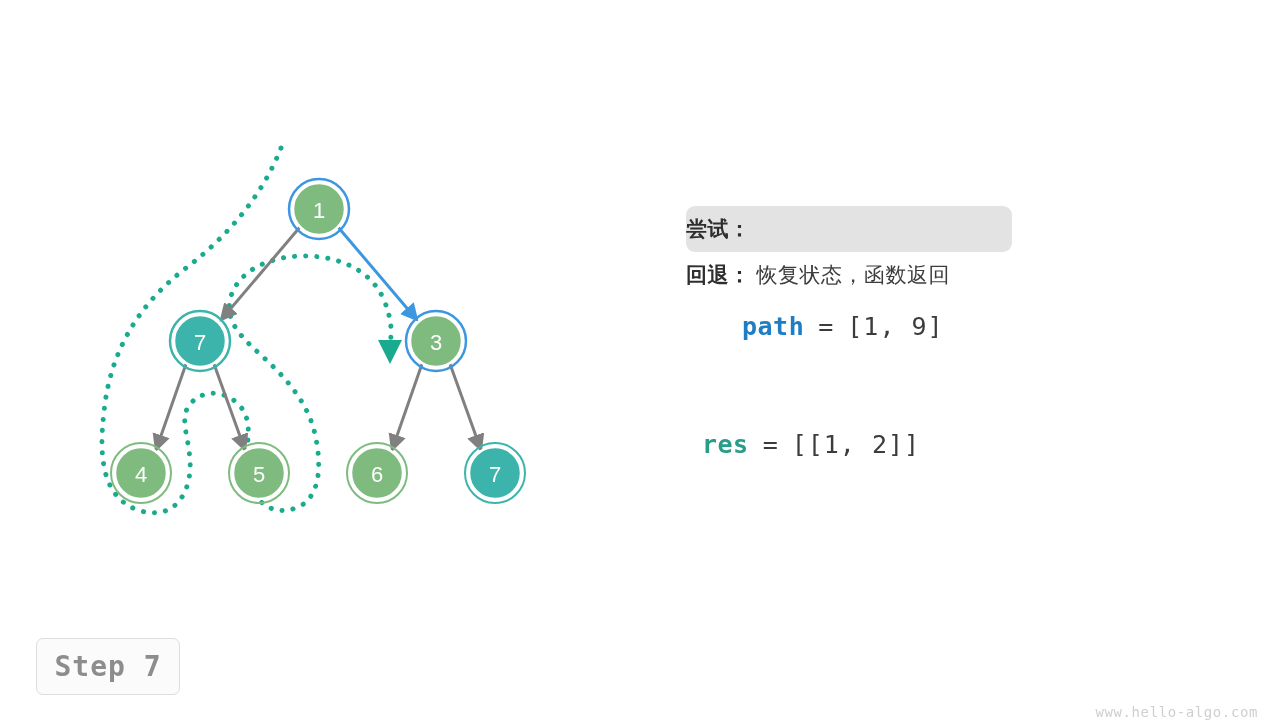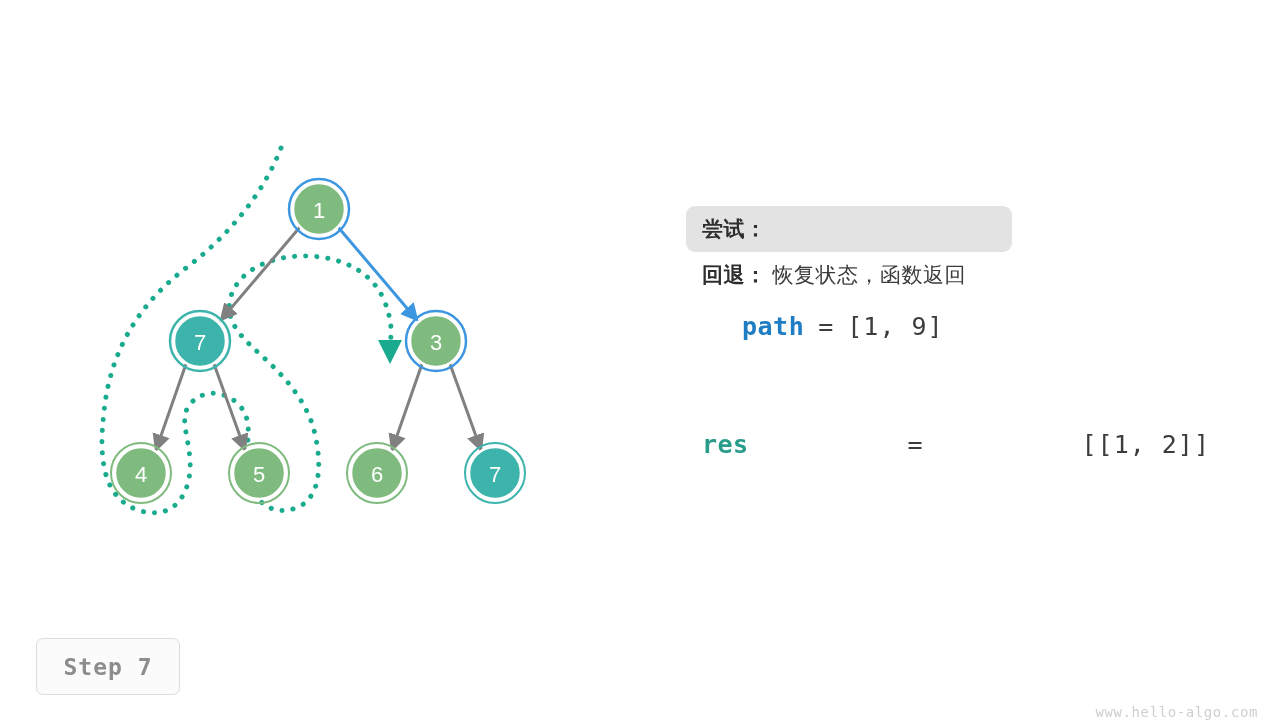--- a/index.html
+++ b/index.html
@@ -37,21 +37,21 @@
     position: absolute;
     left: 686px;
     top: 206px;
     width: 540px;
   }
   .hint-row {
     position: relative;
     height: 46px;
     display: flex;
     align-items: center;
-    padding: 0 16px;
+    padding: 0 0;
     box-sizing: border-box;
     font-size: 21px;
     color: #3c3c3c;
     letter-spacing: 0.5px;
     width: 326px;
   }
   .hint-row.active {
     background: #e3e3e3;
     border-radius: 9px;
   }
@@ -69,21 +69,21 @@
   .code-row {
     display: flex;
     align-items: baseline;
     font-family: "DejaVu Sans Mono", "Liberation Mono", monospace;
     font-size: 25px;
     padding: 0 16px;
     box-sizing: border-box;
     height: 48px;
   }
   #code-path-row { margin-top: 14px; }
-  #code-res-row  { margin-top: 70px; justify-content: space-between; }
+  #code-res-row  { margin-top: 70px; }
 
   .code-var {
     font-weight: bold;
     letter-spacing: 0.5px;
   }
   .var-path { color: #1f7dc4; margin-left: 40px; }
   .var-res  { color: #2a9d8a; }
   .code-eq {
     color: #3c3c3c;
     margin: 0 14px;
@@ -101,21 +101,21 @@
     top: 638px;
     width: 144px;
     height: 57px;
     border: 1px solid #dddddd;
     border-radius: 7px;
     background: #fbfbfb;
     display: flex;
     align-items: center;
     justify-content: center;
     font-family: "DejaVu Sans Mono", "Liberation Mono", monospace;
-    font-size: 23px;
+    font-size: 28px;
     font-weight: bold;
     color: #8d8d8d;
     letter-spacing: 1px;
     box-sizing: border-box;
   }
 
   
   #watermark {
     position: absolute;
     right: 22px;

